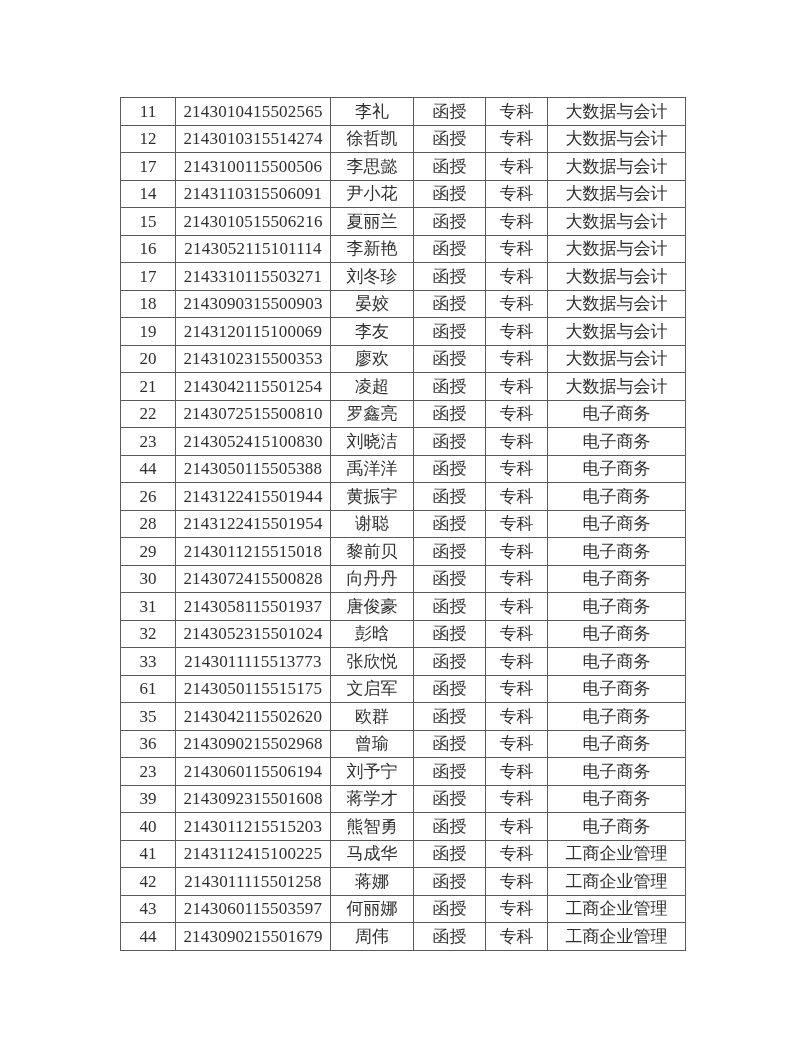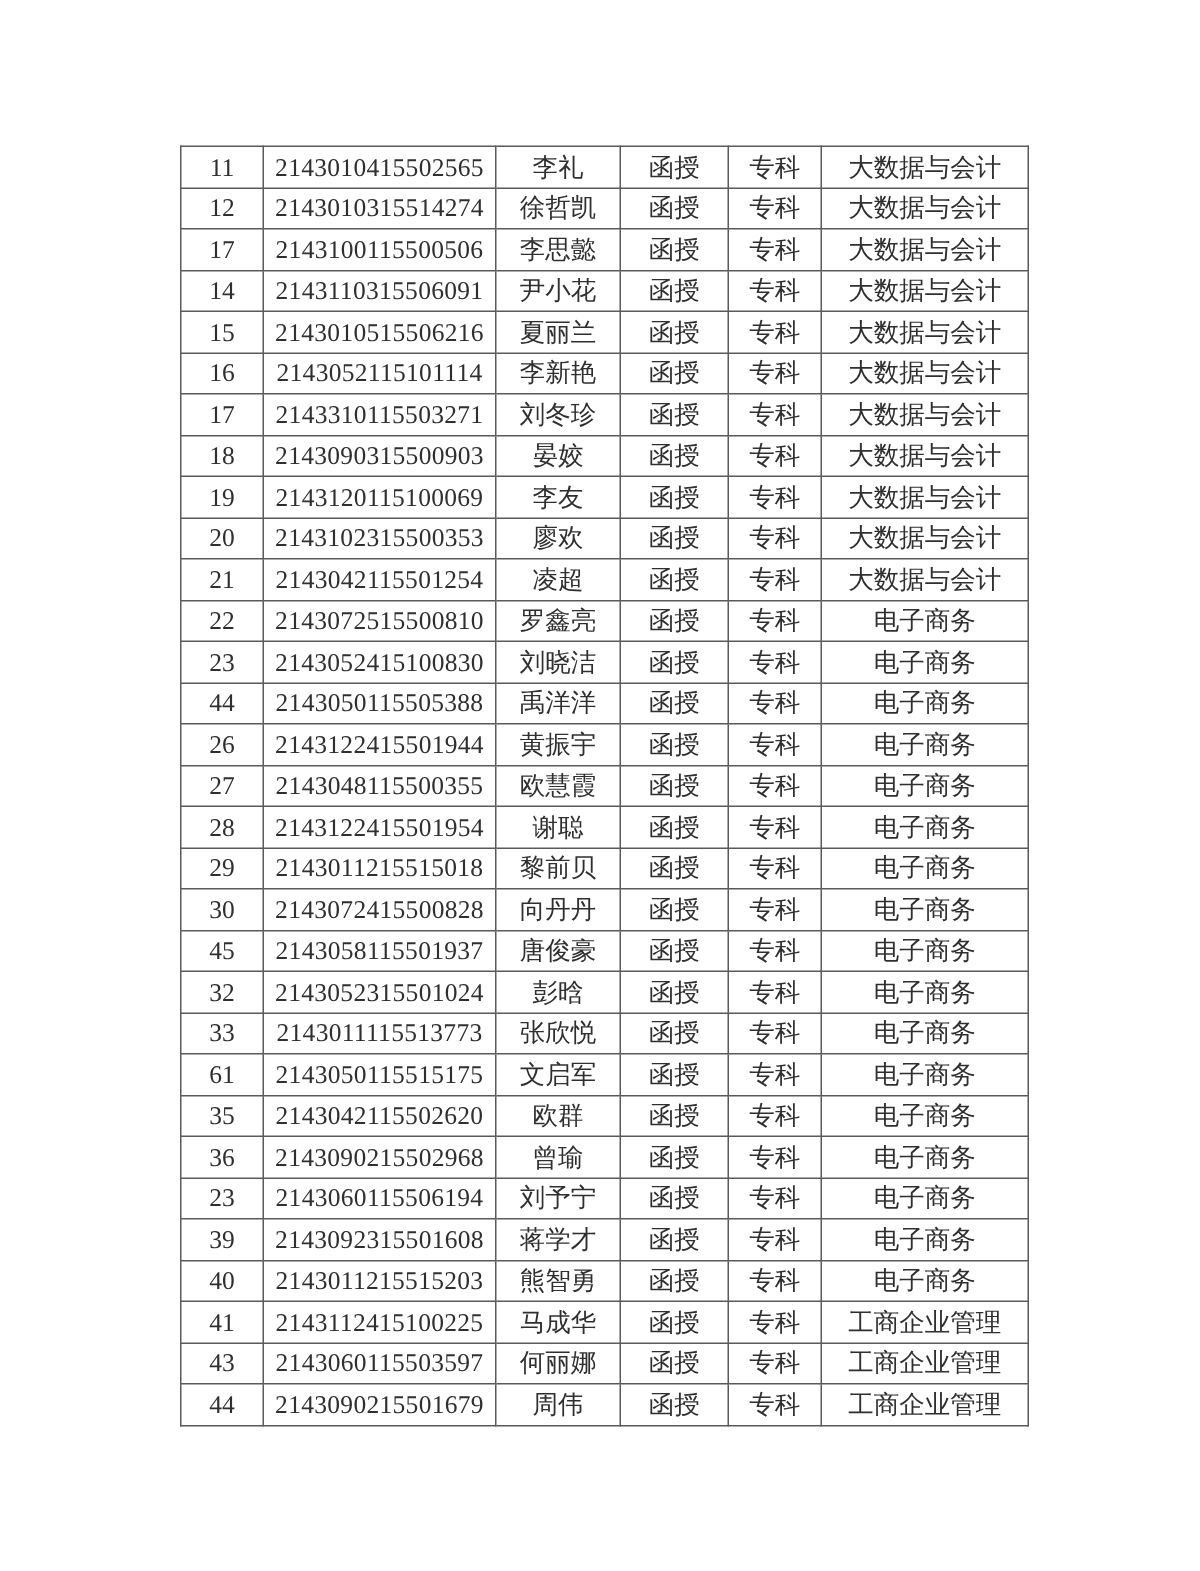--- a/index.html
+++ b/index.html
@@ -174,28 +174,20 @@
         </tr>
         <tr>
           <td class="c0">26</td>
           <td class="c1">2143122415501944</td>
           <td class="c2">黄振宇</td>
           <td class="c3">函授</td>
           <td class="c4">专科</td>
           <td class="c5">电子商务</td>
         </tr>
         <tr>
-          <td class="c0">27</td>
-          <td class="c1">2143048115500355</td>
-          <td class="c2">欧慧霞</td>
-          <td class="c3">函授</td>
-          <td class="c4">专科</td>
-          <td class="c5">电子商务</td>
-        </tr>
-        <tr>
           <td class="c0">28</td>
           <td class="c1">2143122415501954</td>
           <td class="c2">谢聪</td>
           <td class="c3">函授</td>
           <td class="c4">专科</td>
           <td class="c5">电子商务</td>
         </tr>
         <tr>
           <td class="c0">29</td>
           <td class="c1">2143011215515018</td>
@@ -206,21 +198,21 @@
         </tr>
         <tr>
           <td class="c0">30</td>
           <td class="c1">2143072415500828</td>
           <td class="c2">向丹丹</td>
           <td class="c3">函授</td>
           <td class="c4">专科</td>
           <td class="c5">电子商务</td>
         </tr>
         <tr>
-          <td class="c0">45</td>
+          <td class="c0">31</td>
           <td class="c1">2143058115501937</td>
           <td class="c2">唐俊豪</td>
           <td class="c3">函授</td>
           <td class="c4">专科</td>
           <td class="c5">电子商务</td>
         </tr>
         <tr>
           <td class="c0">32</td>
           <td class="c1">2143052315501024</td>
           <td class="c2">彭晗</td>
@@ -281,20 +273,28 @@
           <td class="c1">2143011215515203</td>
           <td class="c2">熊智勇</td>
           <td class="c3">函授</td>
           <td class="c4">专科</td>
           <td class="c5">电子商务</td>
         </tr>
         <tr>
           <td class="c0">41</td>
           <td class="c1">2143112415100225</td>
           <td class="c2">马成华</td>
+          <td class="c3">函授</td>
+          <td class="c4">专科</td>
+          <td class="c5">工商企业管理</td>
+        </tr>
+        <tr>
+          <td class="c0">42</td>
+          <td class="c1">2143011115501258</td>
+          <td class="c2">蒋娜</td>
           <td class="c3">函授</td>
           <td class="c4">专科</td>
           <td class="c5">工商企业管理</td>
         </tr>
         <tr>
           <td class="c0">43</td>
           <td class="c1">2143060115503597</td>
           <td class="c2">何丽娜</td>
           <td class="c3">函授</td>
           <td class="c4">专科</td>

